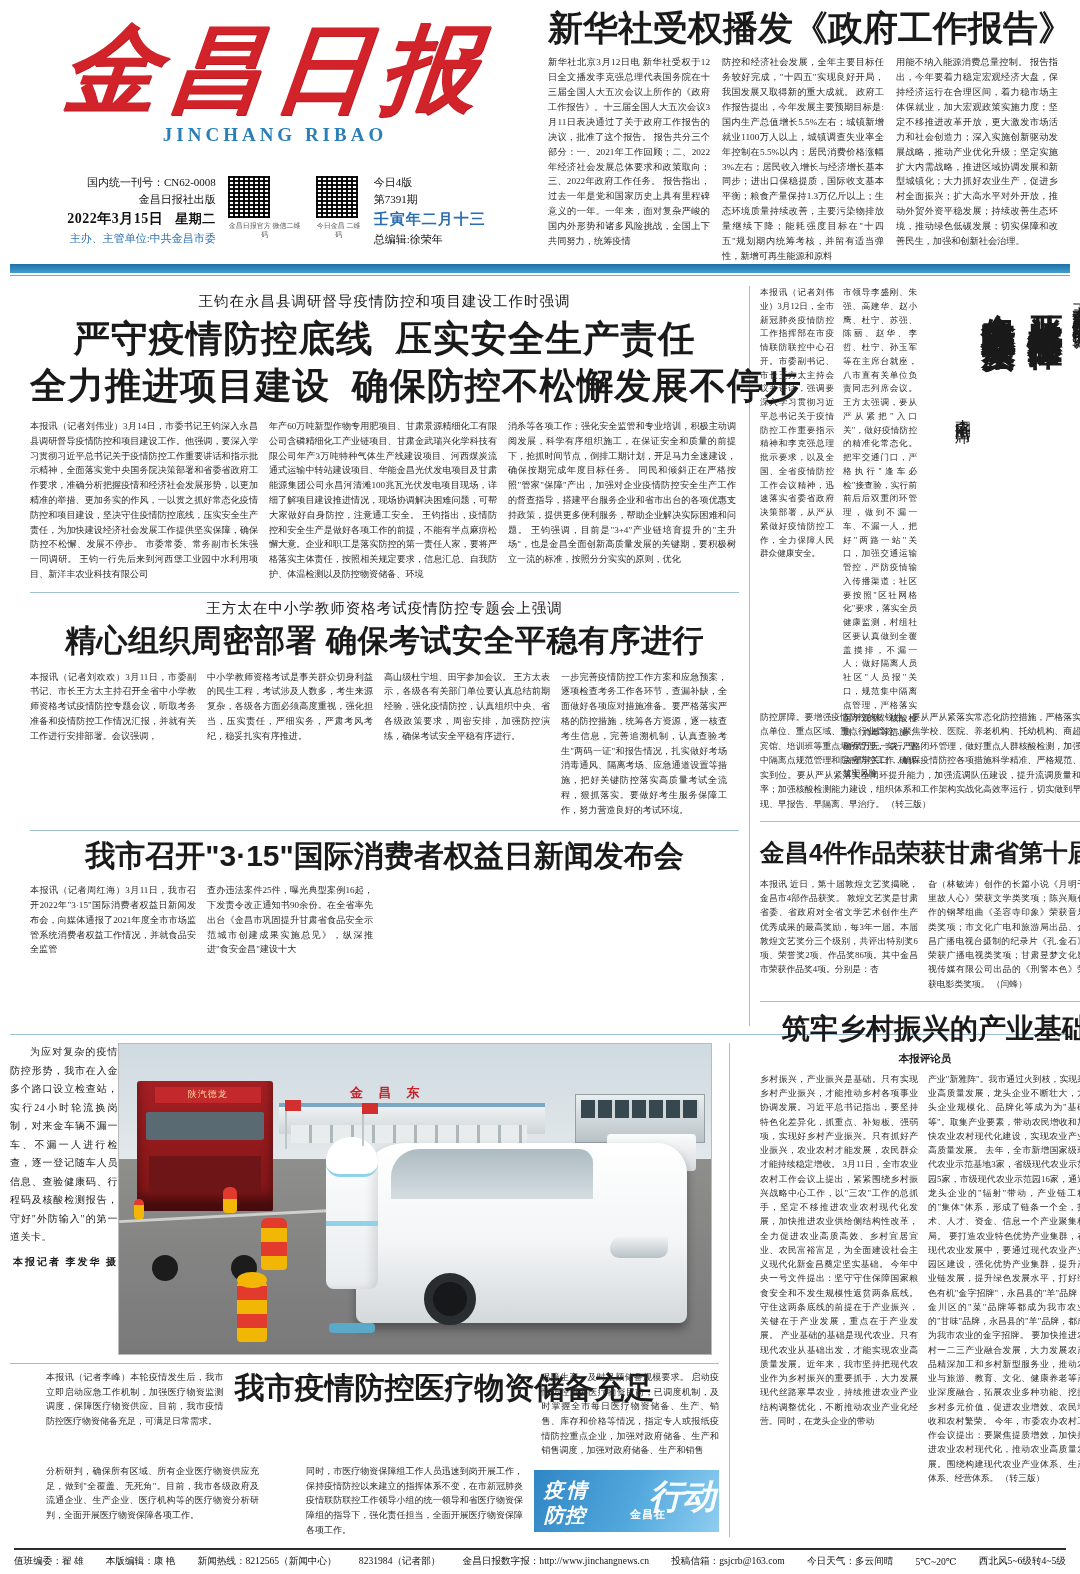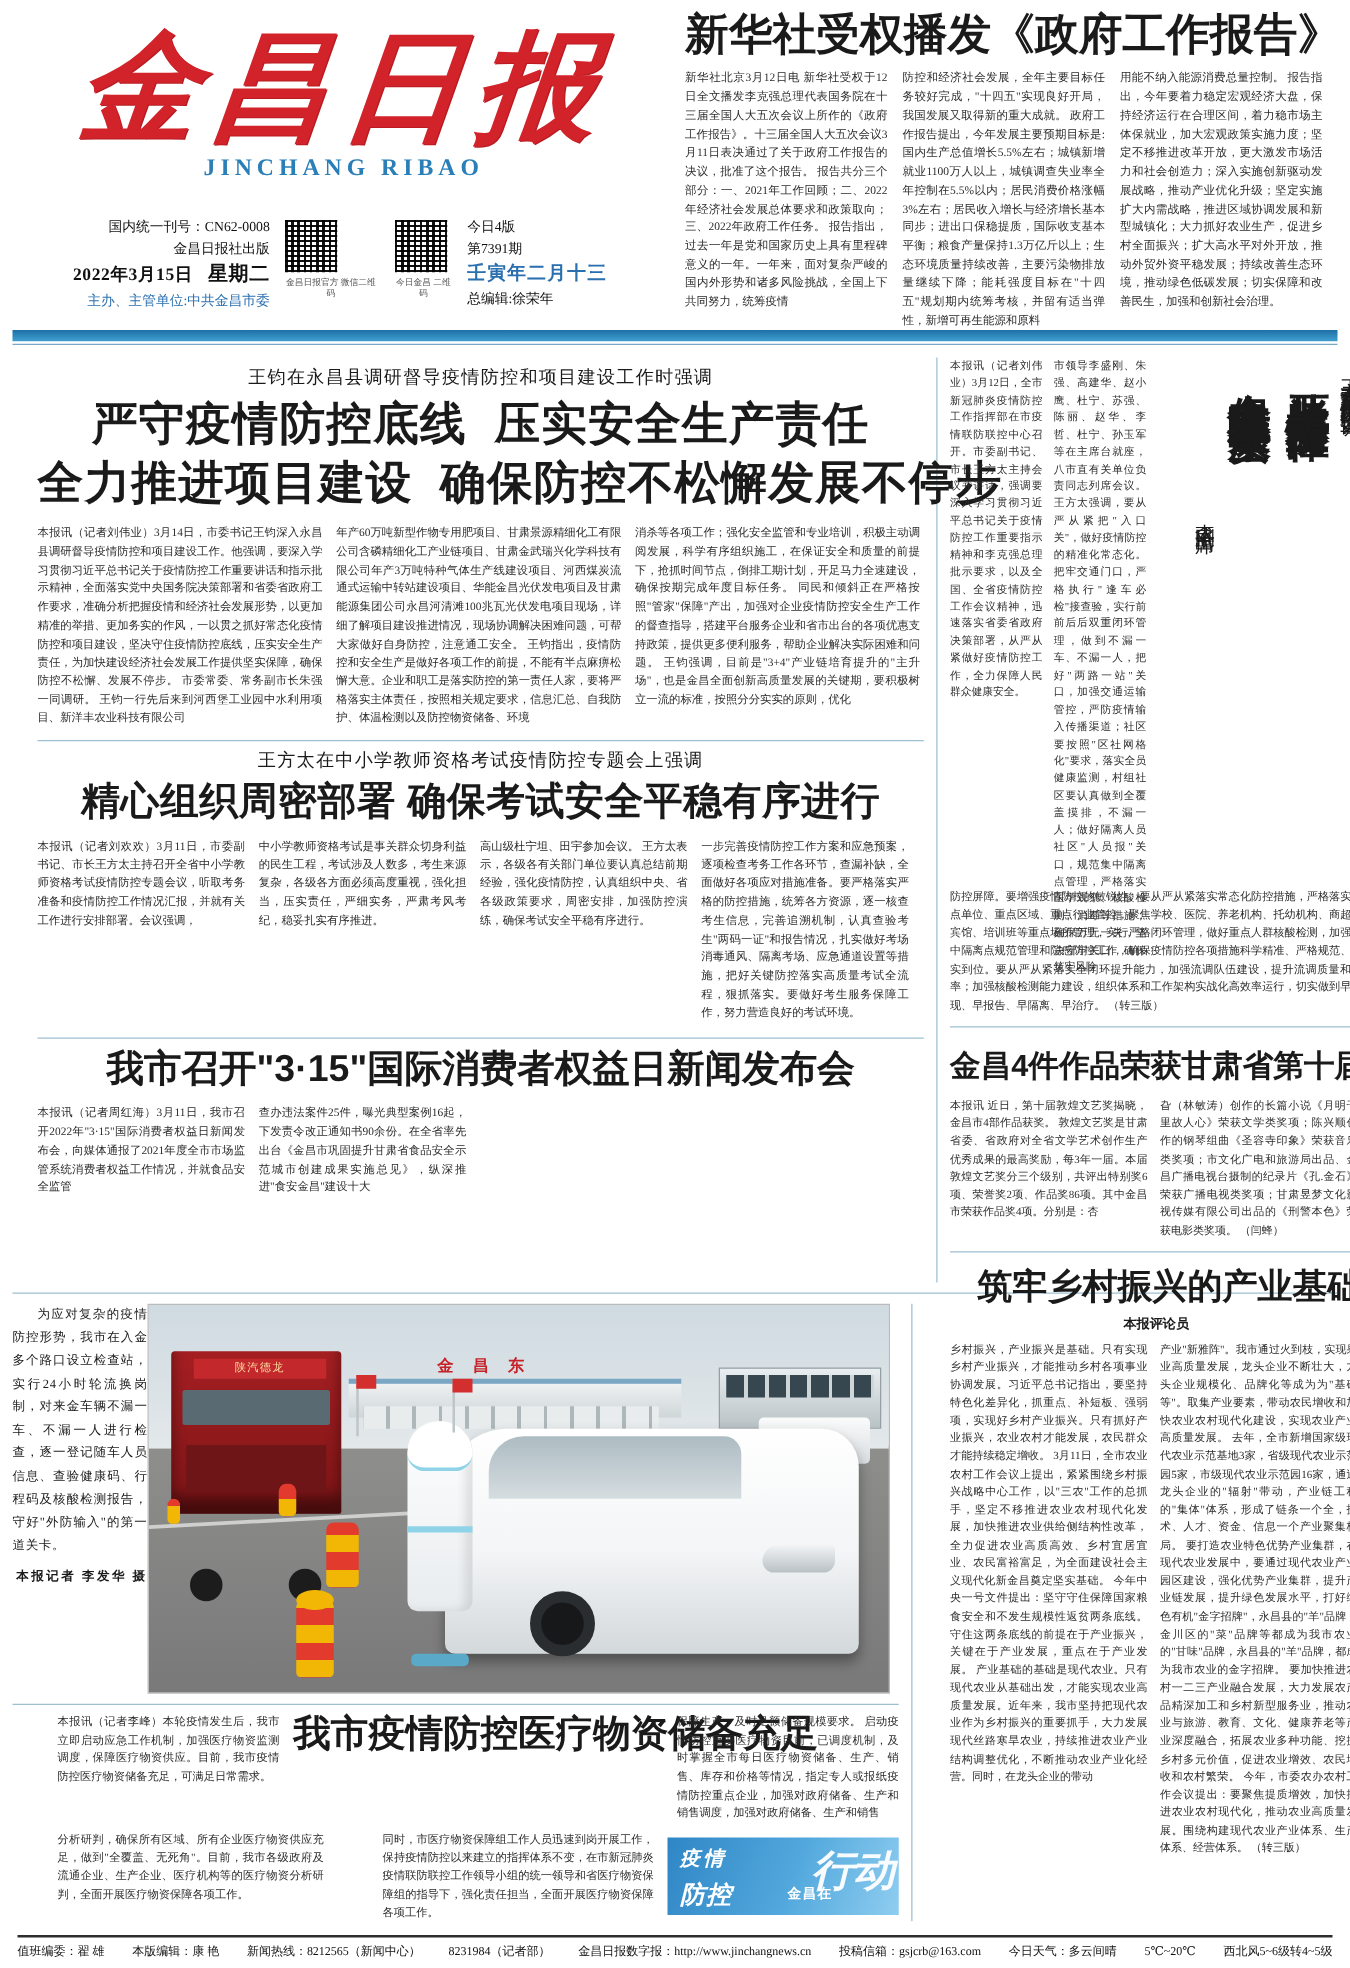--- a/index.html
+++ b/index.html
@@ -206,21 +206,21 @@
   }
   .med-row { display:flex; gap:11px; margin-top:6px; align-items:flex-start;}
   .medcol { width:224px; font-size:9px; line-height:1.63; text-align:justify; color:#2b2b2b;margin-left:36px; }
 
   .badge {
     width:185px; height:62px; margin-top:6px;
     background:linear-gradient(110deg,#2f86c5,#53a9dd 55%,#8fcdf0);
     position:relative; overflow:hidden;
   }
   .badge-l1 { position:absolute; left:10px; top:7px; color:#fff; font-weight:bold;
-              font-size:16px; letter-spacing:3px; font-family:Liberation Sans, sans-serif;
+              font-size:20px; letter-spacing:3px; font-family:Liberation Sans, sans-serif;
               font-style:italic; }
   .badge-l2 { position:absolute; left:10px; top:32px; color:#fff; font-weight:bold;
               font-size:20px; letter-spacing:1px; font-family:"Liberation Sans",sans-serif;
               font-style:italic; }
   .badge-sm { position:absolute; left:96px; top:37px; color:#fff; font-size:11px;
               font-weight:bold; letter-spacing:1px; }
   .badge-big{ position:absolute; right:4px; top:4px; color:#fff; font-weight:bold;
               font-size:34px; font-style:italic; letter-spacing:-1px;
               font-family:"Liberation Sans",sans-serif; opacity:.95; }
 
@@ -243,21 +243,21 @@
         <div class="logo-cn">金昌日报</div>
         <div class="logo-py">JINCHANG RIBAO</div>
       </div>
 
       <div class="mast-info">
         <div class="mi-col mi-left">
           <div>国内统一刊号：CN62-0008</div>
           <div>金昌日报社出版</div>
           <div class="mi-date">
             <span>2022年3月15日</span>
-            &nbsp;&nbsp;<span style="font-size:16px">星期二</span>
+            &nbsp;&nbsp;<span style="font-size:13px">星期二</span>
           </div>
           <div class="mi-blue">主办、主管单位:中共金昌市委</div>
         </div>
 
         <div class="qr-group">
           <div class="qr-item">
             <div class="qr"></div>
             <div class="qr-cap">金昌日报官方
 微信二维码</div>
           </div>

